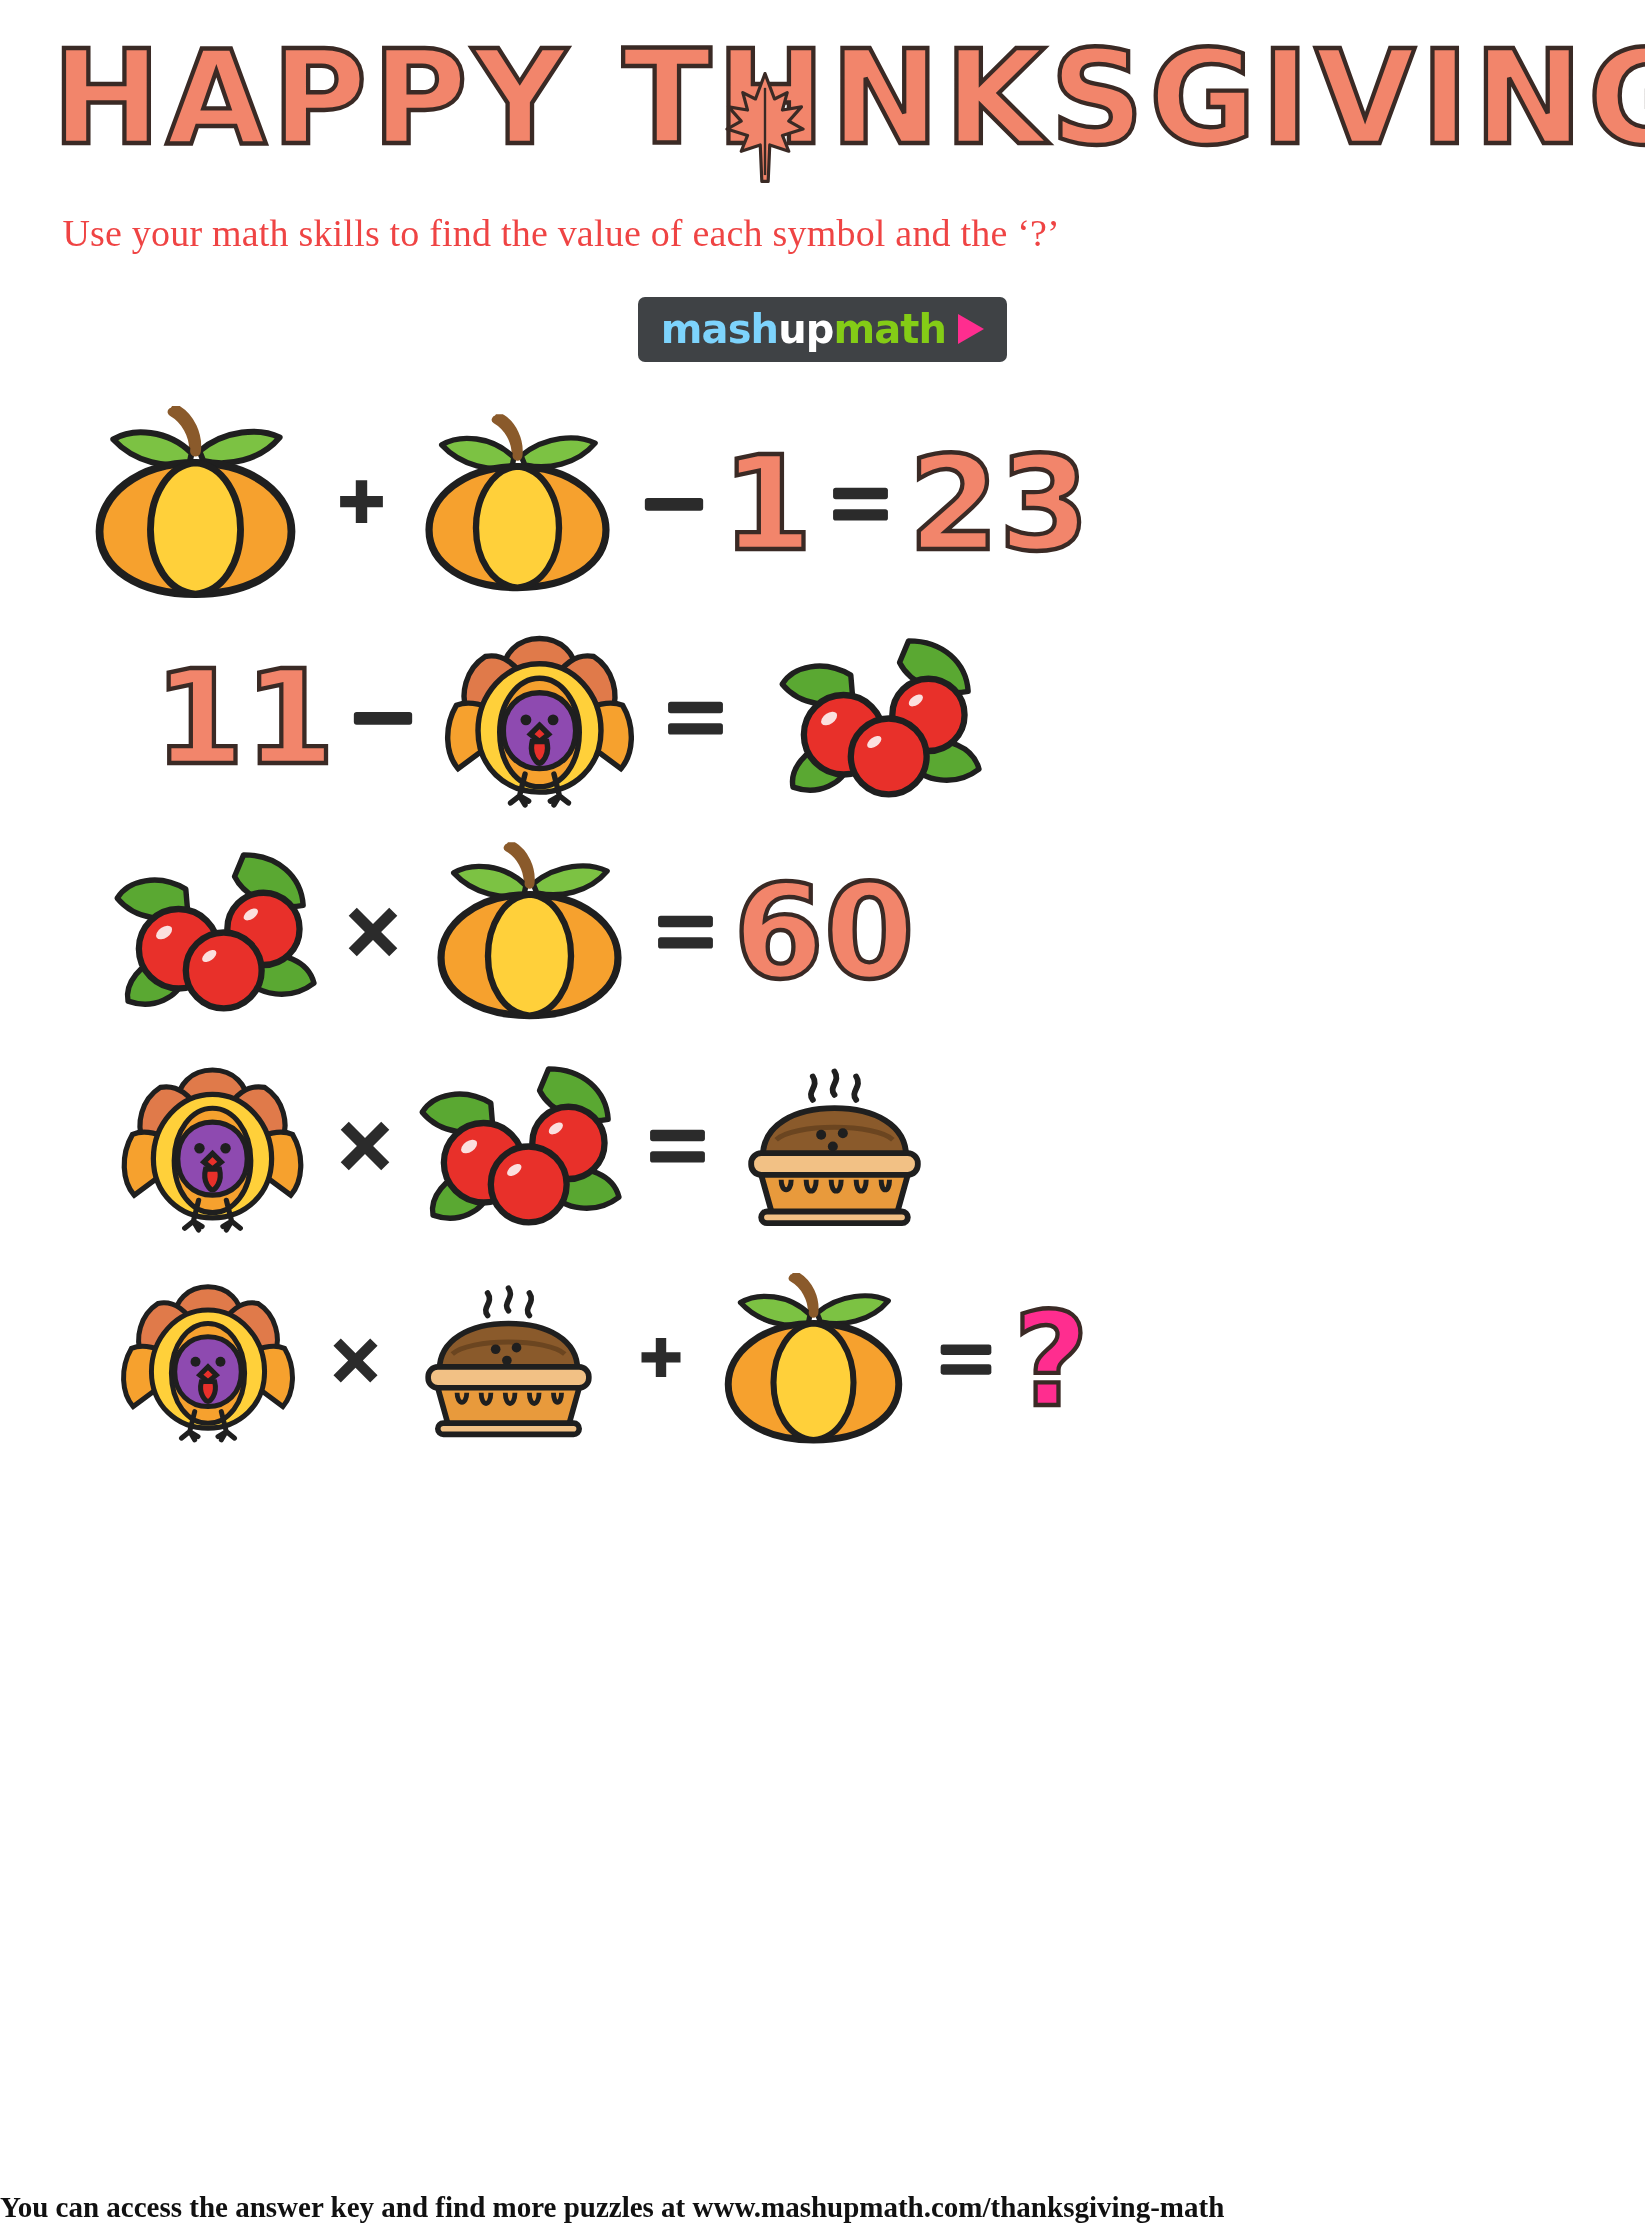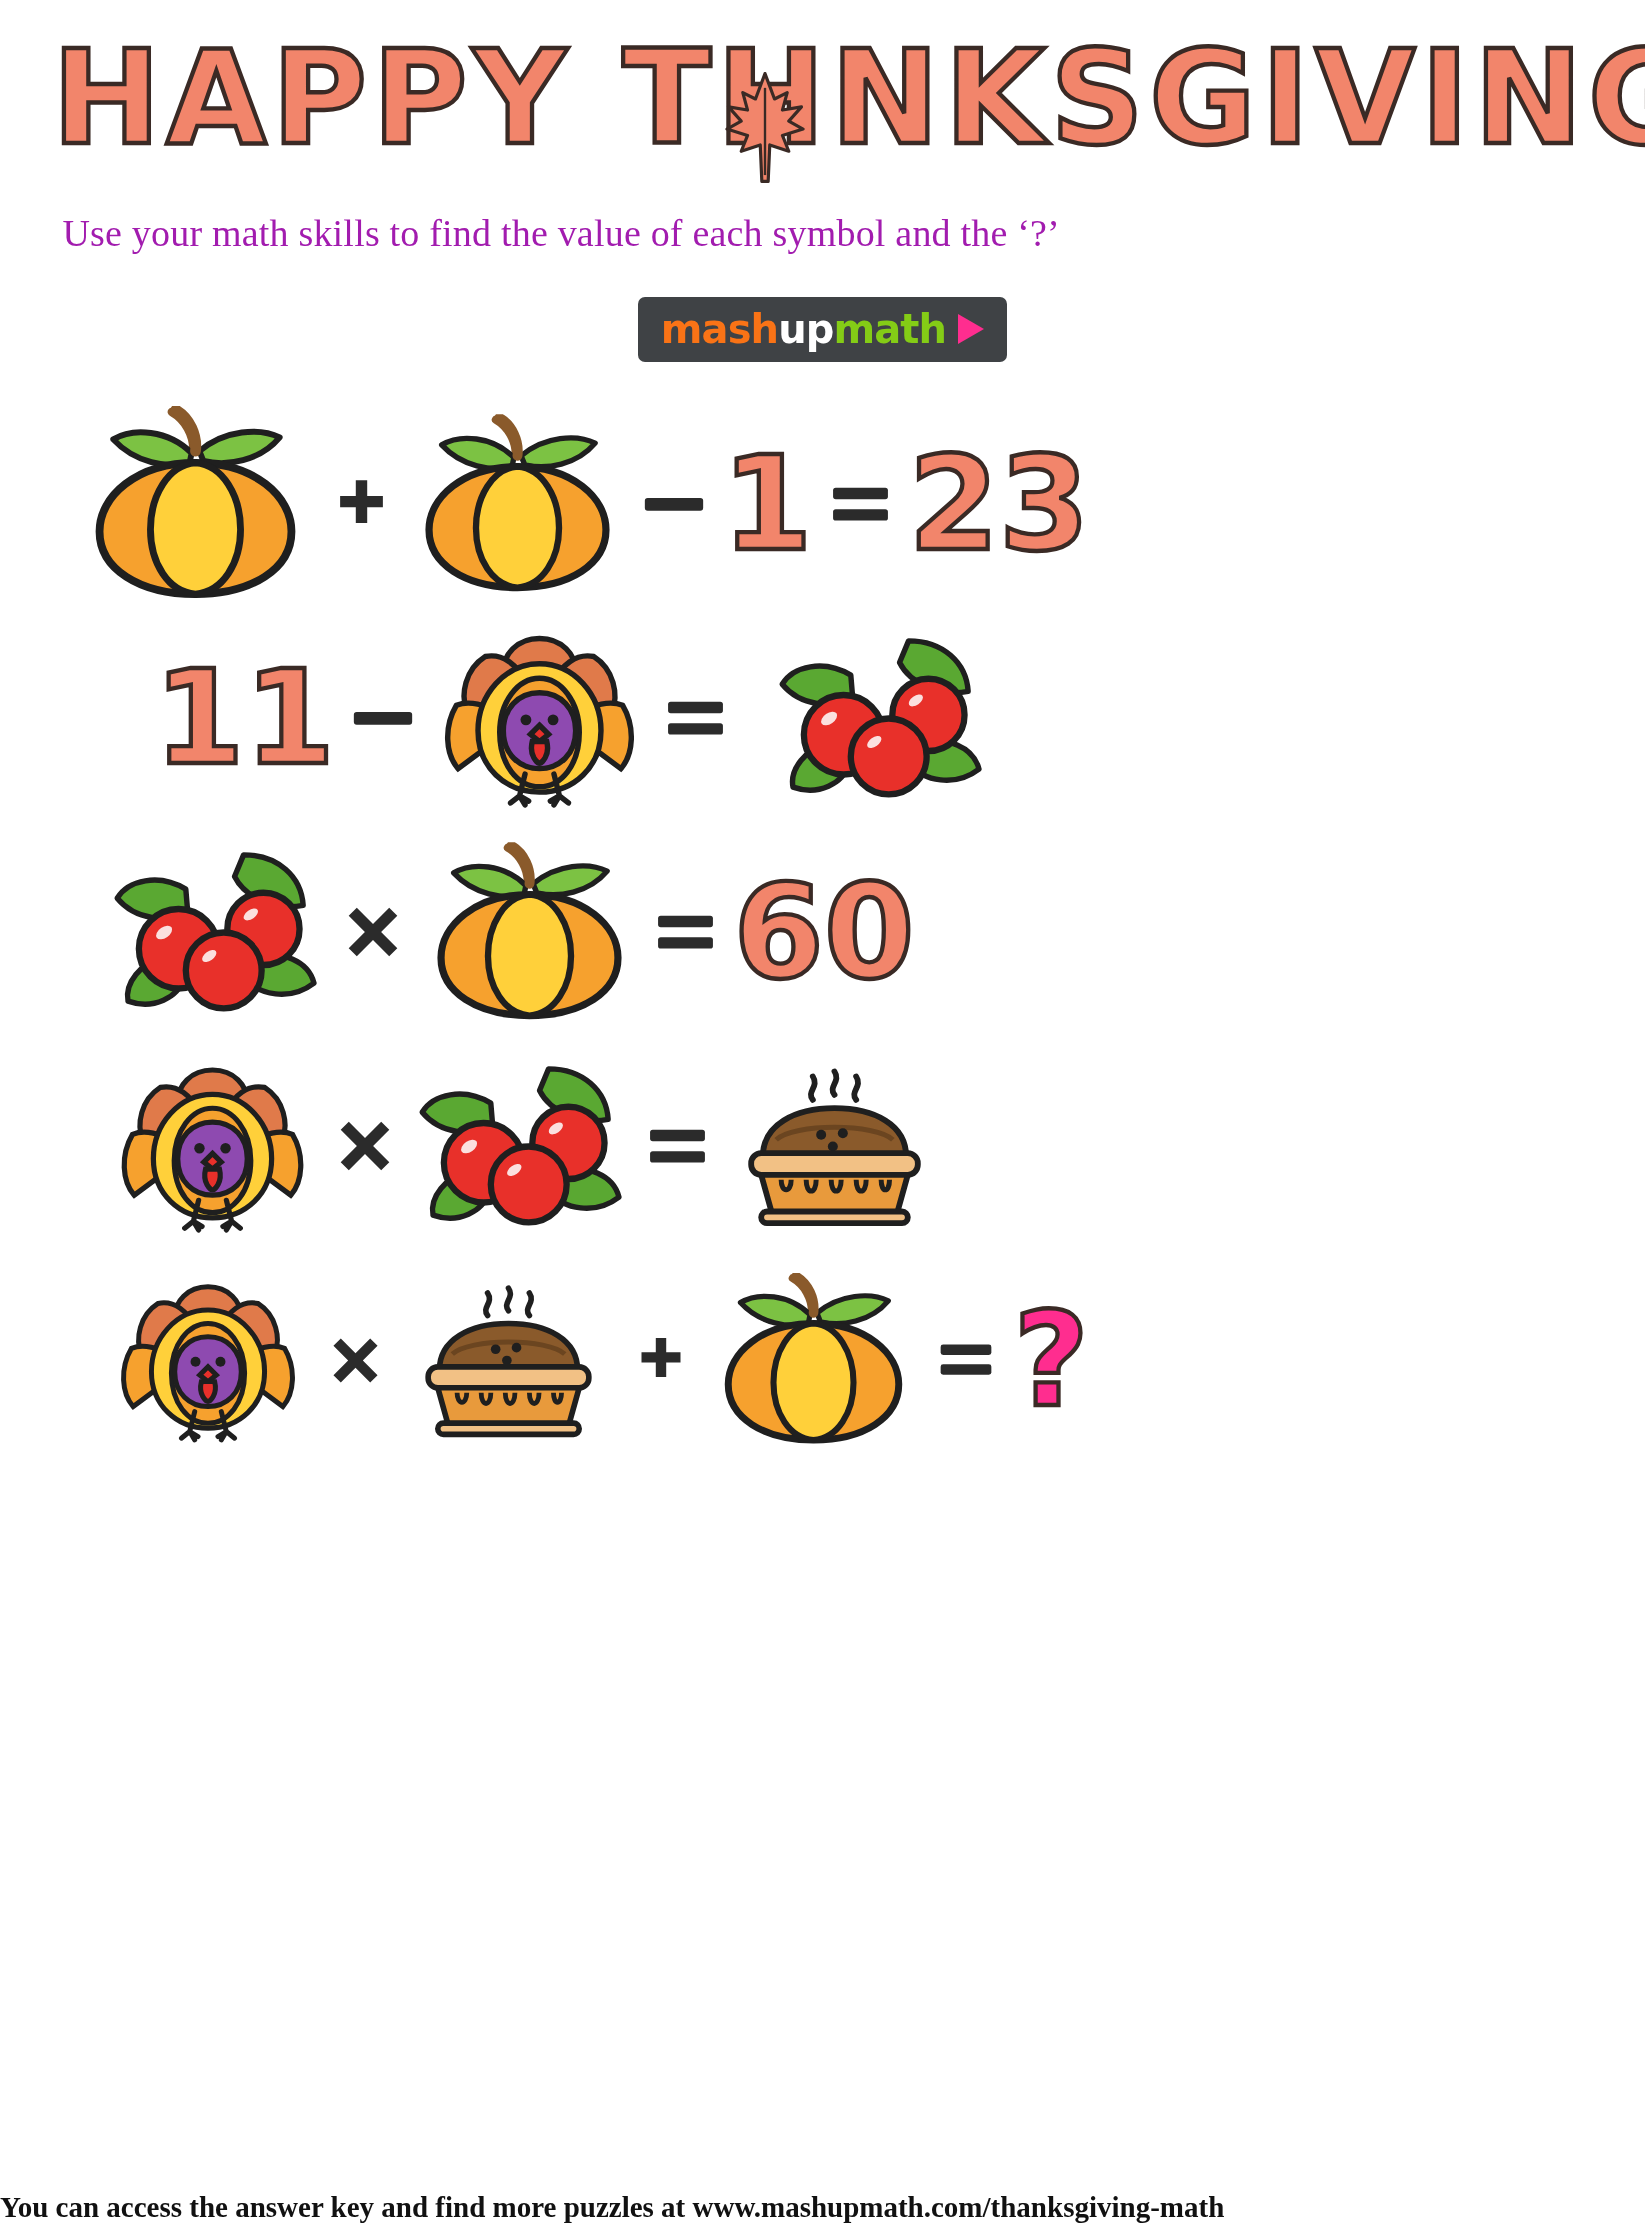--- a/index.html
+++ b/index.html
@@ -45,21 +45,21 @@
     position: absolute;
     left: 725px;
     top: 42px;
     width: 80px;
     height: 111px;
     z-index: 5;
   }
 
   .subtitle {
     font-size: 38px;
-    color: #a21caf;
+    color: #ef4444;
     margin-top: 45px;
     margin-left: 10.4px;
     letter-spacing: 0.2px;
   }
 
   
   .logo-wrap {
     display: flex;
     justify-content: center;
     margin-top: 42px;
@@ -68,21 +68,21 @@
     background: #3f4245;
     border-radius: 7px;
     padding: 8.7px 22.6px 10.4px 22.6px;
     display: flex;
     align-items: center;
     font-family: "DejaVu Sans", sans-serif;
     font-weight: bold;
     font-size: 40px;
     letter-spacing: -0.9px;
   }
-  .logo .m1 { color: #f97316; }
+  .logo .m1 { color: #7dd3fc; }
   .logo .m2 { color: #ffffff; }
   .logo .m3 { color: #84cc16; }
   .logo .play {
     margin-left: 12px;
     width: 0; height: 0;
     border-left: 26px solid #ff2d8f;
     border-top: 15.6px solid transparent;
     border-bottom: 15.6px solid transparent;
   }
 

